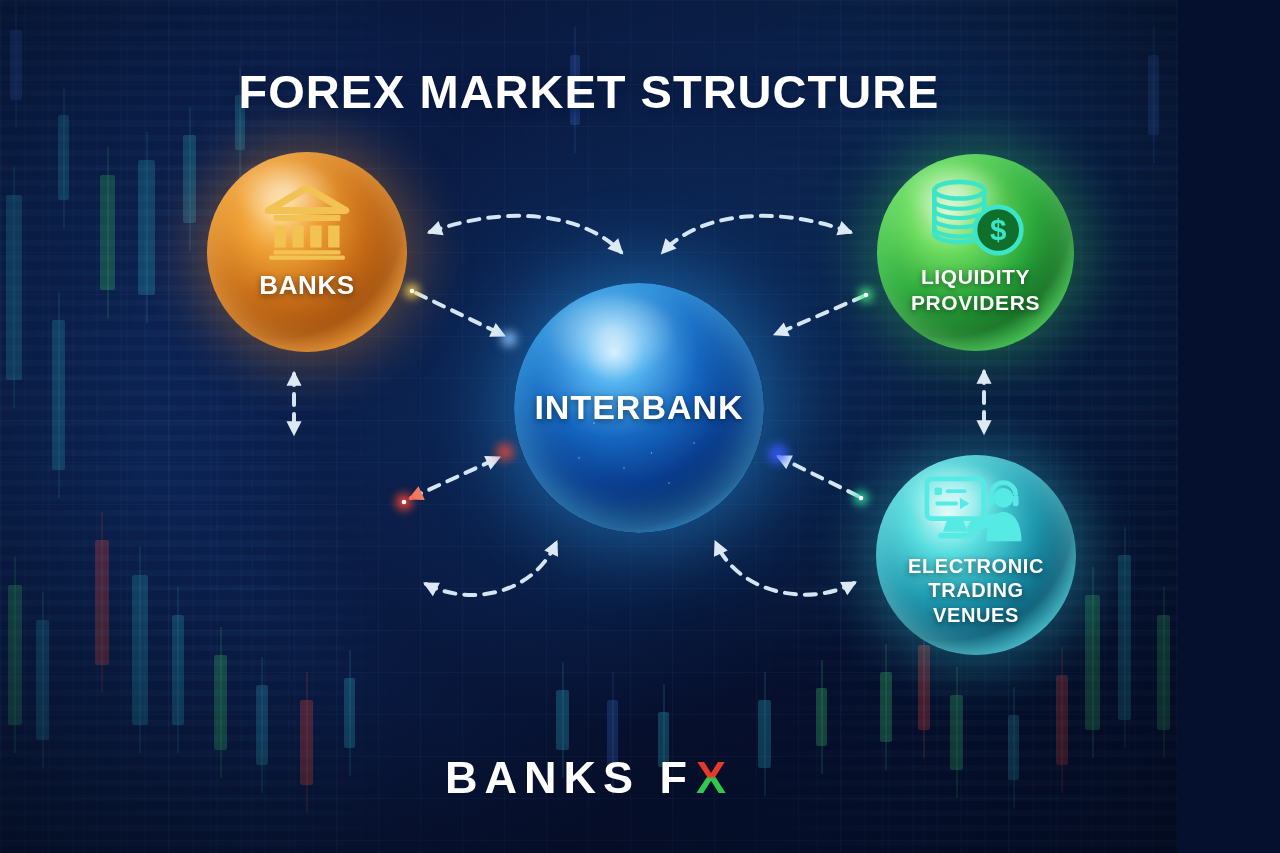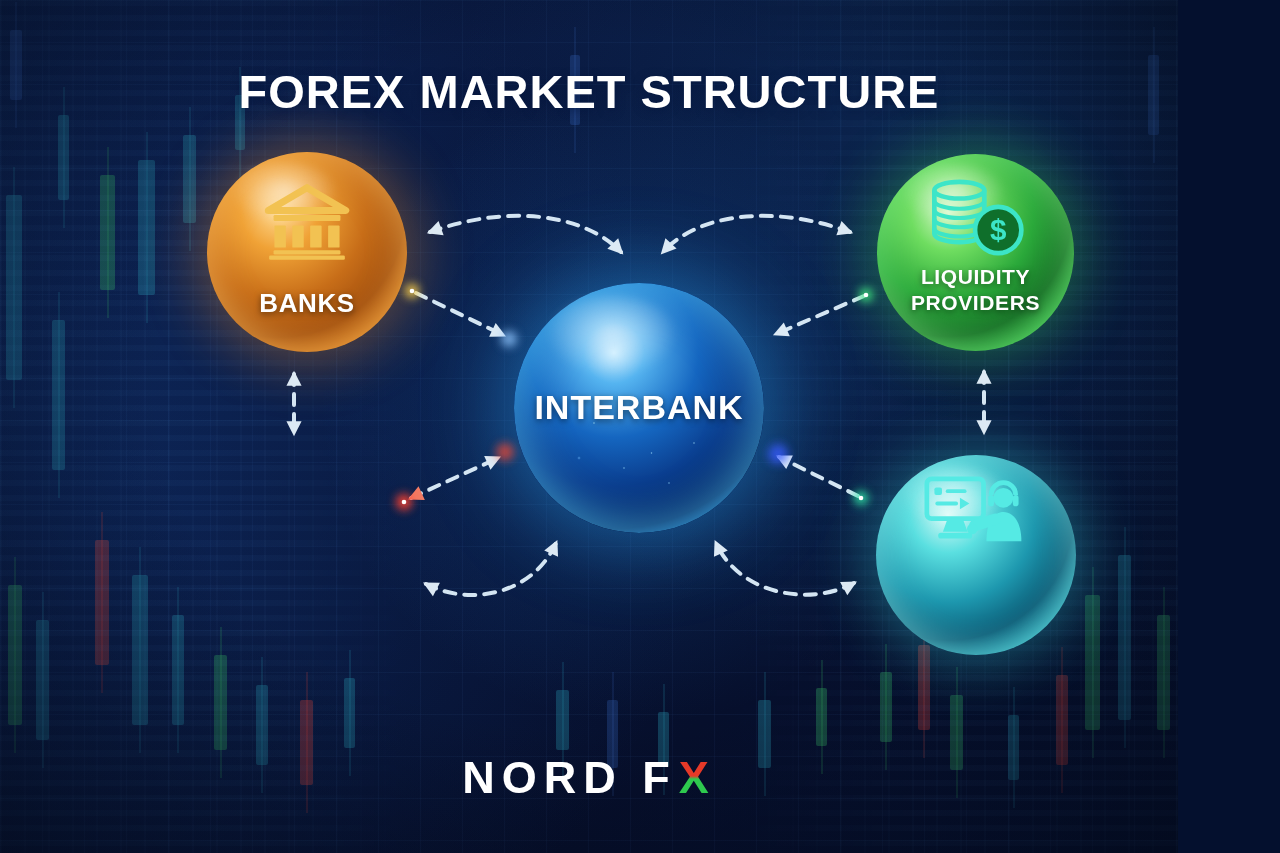--- a/index.html
+++ b/index.html
@@ -44,21 +44,21 @@
   
   .sphere{position:absolute;z-index:10;border-radius:50%;
     display:flex;flex-direction:column;align-items:center;text-align:center;}
   .sphere .shine{position:absolute;left:13%;top:5%;width:52%;height:32%;border-radius:50%;
     background:radial-gradient(ellipse at 50% 45%, rgba(255,255,255,.55), rgba(255,255,255,0) 72%);
     filter:blur(4px);}
   .sphere .label{position:relative;color:#fff;font-weight:700;letter-spacing:.6px;
     text-shadow:0 2px 6px rgba(0,0,0,.5);line-height:1.22;}
   .sphere .nicon{position:relative;}
 
-  .sphere-banks{left:207px;top:152px;width:200px;height:200px;padding-top:32px;gap:28px;box-sizing:border-box;
+  .sphere-banks{left:207px;top:152px;width:200px;height:200px;padding-top:32px;gap:10px;box-sizing:border-box;
     background:radial-gradient(circle at 36% 30%, #ffd98f 0%, #f0a236 20%, #c76d18 46%, #a5520f 66%, #d87a18 86%, #ffbe5e 100%);
     box-shadow:0 0 55px 12px rgba(255,150,40,.33), inset 0 0 30px 6px rgba(255,195,100,.55);}
   .sphere-banks .label{font-size:26px;}
 
   .sphere-liquidity{left:877px;top:154px;width:197px;height:197px;padding-top:24px;gap:6px;box-sizing:border-box;
     background:radial-gradient(circle at 36% 30%, #d6f8c8 0%, #6fdd60 20%, #2aa83a 46%, #167026 66%, #2dbd43 86%, #84f07e 100%);
     box-shadow:0 0 55px 12px rgba(62,220,85,.33), inset 0 0 30px 6px rgba(150,255,150,.45);}
   .sphere-liquidity .label{font-size:21px;max-width:152px;}
 
   .sphere-interbank{left:514px;top:283px;width:250px;height:250px;justify-content:center;
@@ -199,20 +199,21 @@
         <rect x="15" y="61" width="36" height="6" rx="3"></rect>
         <circle cx="84" cy="24" r="10.5"></circle>
         <path d="M66,70 C66,49 74,39 84,39 C94,39 103,49 103,70 Z"></path>
         <rect x="48" y="49" width="35" height="12" rx="6" transform="rotate(-17 48 55)"></rect>
         <circle cx="51" cy="57" r="5.5"></circle>
         <rect x="68" y="21" width="6" height="12" rx="3"></rect>
         <rect x="94" y="21" width="6" height="12" rx="3"></rect>
       </g>
       <path d="M71,21 A13,13 0 0 1 97,21" stroke="#55eae4" stroke-width="5" fill="none"></path>
     </svg>
+    <div class="label">ELECTRONIC TRADING VENUES</div>
   </div>
 
   <svg class="arrows" width="1280" height="853" viewBox="0 0 1280 853">
     <defs>
       <marker id="ahL" viewBox="0 0 10 10" refX="7.5" refY="5" markerWidth="4.6" markerHeight="4.2" orient="auto-start-reverse" markerUnits="strokeWidth">
         <path d="M0.5,0.5 L9.5,5 L0.5,9.5 Z" fill="#e8f4fd"></path>
       </marker>
       <marker id="ahR" viewBox="0 0 10 10" refX="7.5" refY="5" markerWidth="4.6" markerHeight="4.2" orient="auto-start-reverse" markerUnits="strokeWidth">
         <path d="M0.5,0.5 L9.5,5 L0.5,9.5 Z" fill="#ff8066"></path>
       </marker>
@@ -245,16 +246,16 @@
     </g>
     <g fill="#ffffff">
       <circle cx="412" cy="291" r="2.3"></circle>
       <circle cx="866" cy="295" r="2.3"></circle>
       <circle cx="404" cy="502" r="2.3"></circle>
       <circle cx="861" cy="498" r="2.3"></circle>
     </g>
   </svg>
 
   <div class="logo">
-    <span>NORD F</span><span class="logo-x">X</span>
+    <span>BANKS F</span><span class="logo-x">X</span>
   </div>
 
 </div>
 
 </body></html>

